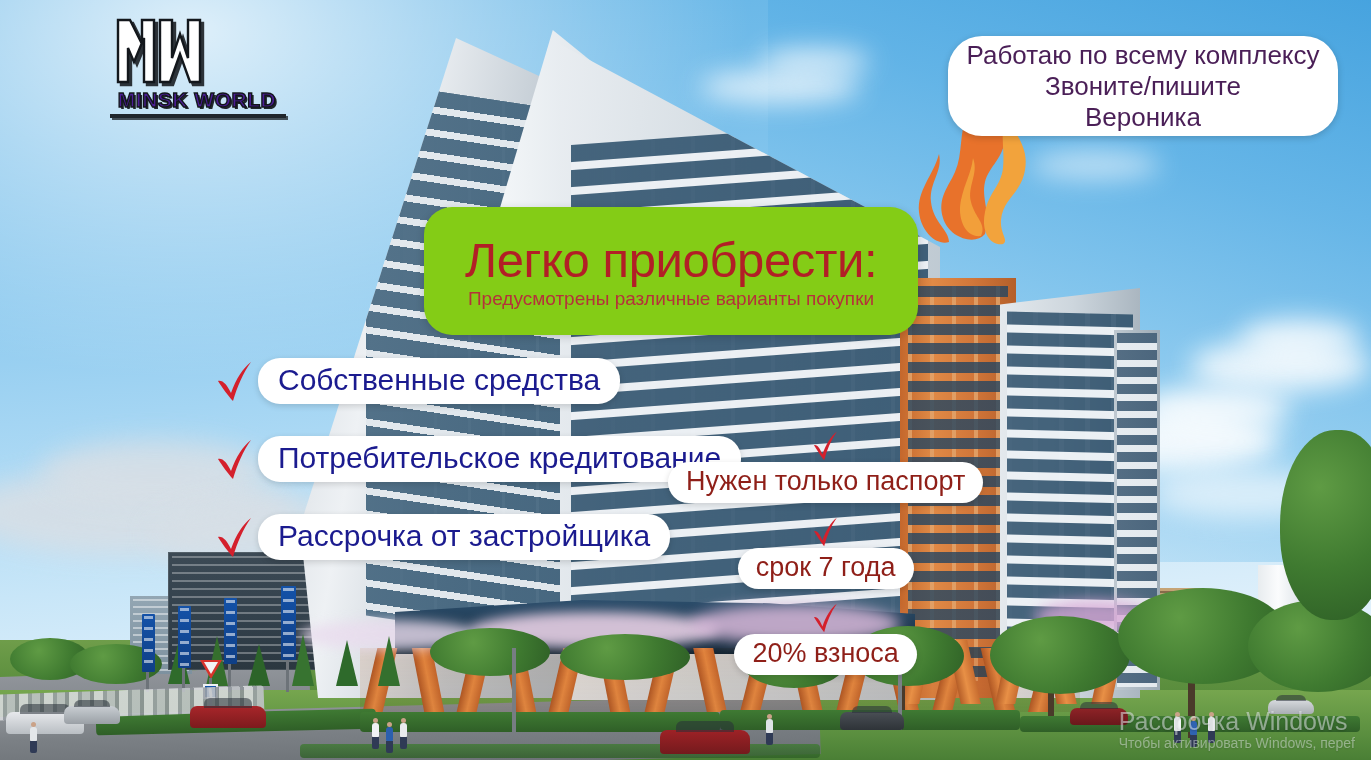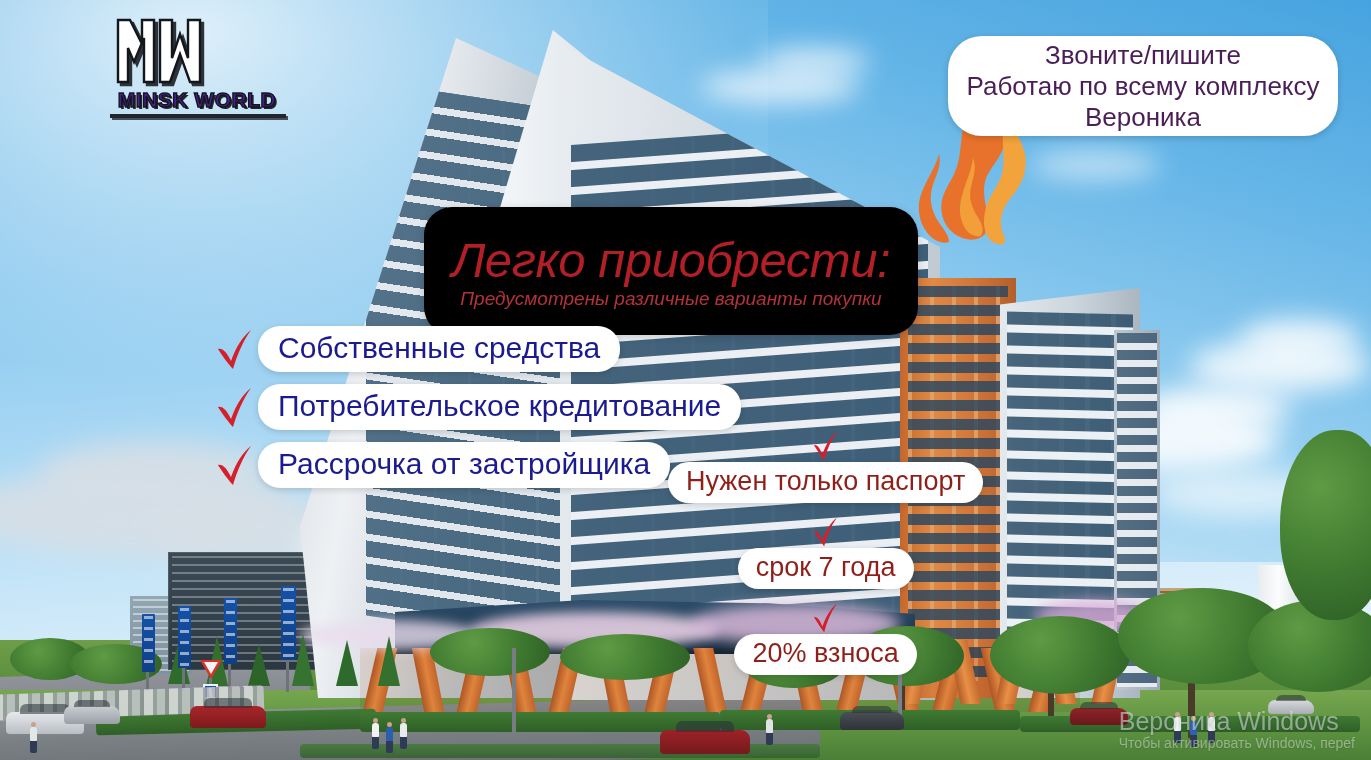--- a/index.html
+++ b/index.html
@@ -254,35 +254,35 @@
     box-shadow:0 2px 7px rgba(0,0,0,.18);
     z-index:40;
   }
   .bubble-contact .line {
     color:#4a1f57; font-size:26px; line-height:31px; white-space:nowrap;
     font-family:"Liberation Sans", sans-serif;
   }
 
   .bubble-head {
     position:absolute; left:424px; top:207px; width:494px; height:128px;
-    background:#000000; border-radius:28px;
+    background:#84cc16; border-radius:28px;
     box-shadow:0 2px 8px rgba(0,0,0,.16);
     z-index:30;
-    display:flex; flex-direction:column; align-items:center; justify-content:center;font-style:italic;
+    display:flex; flex-direction:column; align-items:center; justify-content:center;
   }
   .bubble-head .h1 {
     color:#b21f26; font-size:49px; line-height:54px; letter-spacing:-.4px; white-space:nowrap;
   }
   .bubble-head .sub {
     color:#b5323a; font-size:19px; line-height:22px; white-space:nowrap; margin-top:1px;
   }
 
   .list-main { position:absolute; left:214px; top:326px; z-index:35; }
   .li {
-    position:relative; display:flex; align-items:center; margin-bottom:12px;
+    position:relative; display:flex; align-items:center; margin-bottom:12px;margin-top:32px;
   }
   .li .pill {
     background:#ffffff; border-radius:22px;
     padding:4px 20px 6px 20px;
     color:#1b1b8f; font-size:30px; line-height:36px; white-space:nowrap;
     box-shadow:0 2px 6px rgba(0,0,0,.15);
   }
   .li .tick { width:40px; height:44px; margin-right:4px; flex:0 0 40px; }
 
   .list-sub { position:absolute; left:668px; top:430px; z-index:36; }
@@ -511,22 +511,22 @@
                C85 172 94 178 88 182 C74 184 66 168 70 150
                C74 130 86 124 88 106 C90 86 84 68 92 52 Z" fill="#f2a33c"></path>
       <path d="M24 92 C28 110 14 120 16 140 C18 160 34 168 34 180
                C22 184 6 170 4 150 C2 128 18 114 24 92 Z" fill="#e8722b"></path>
       <path d="M58 96 C64 112 52 124 56 140 C60 156 72 162 66 174
                C50 176 42 156 46 138 C50 120 56 112 58 96 Z" fill="#f2a33c" opacity=".92"></path>
     </svg>
   </div>
 
   <div class="bubble-contact">
+    <div class="line">Работаю по всему комплексу</div>
     <div class="line">Звоните/пишите</div>
-    <div class="line">Работаю по всему комплексу</div>
     <div class="line">Вероника</div>
   </div>
 
   <div class="bubble-head">
     <div class="h1">Легко приобрести:</div>
     <div class="sub">Предусмотрены различные варианты покупки</div>
   </div>
 
   <div class="list-main">
 
@@ -570,17 +570,17 @@
 
     <div class="li2">
       <svg class="tick" viewBox="0 0 32 38">
         <path d="M3 18 C7 17 10 22 13 29 C17 17 23 7 30 2 C23 12 18 24 15 36 C11 31 6 23 3 18 Z" fill="#d4202c"></path>
       </svg>
       <span class="pill">20% взноса</span>
     </div>
   </div>
 
   <div class="watermark">
-    <div class="wm1">Вероника Windows</div>
+    <div class="wm1">Рассрочка Windows</div>
     <div class="wm2">Чтобы активировать Windows, переf</div>
   </div>
 
 </div>
 
 </body></html>

